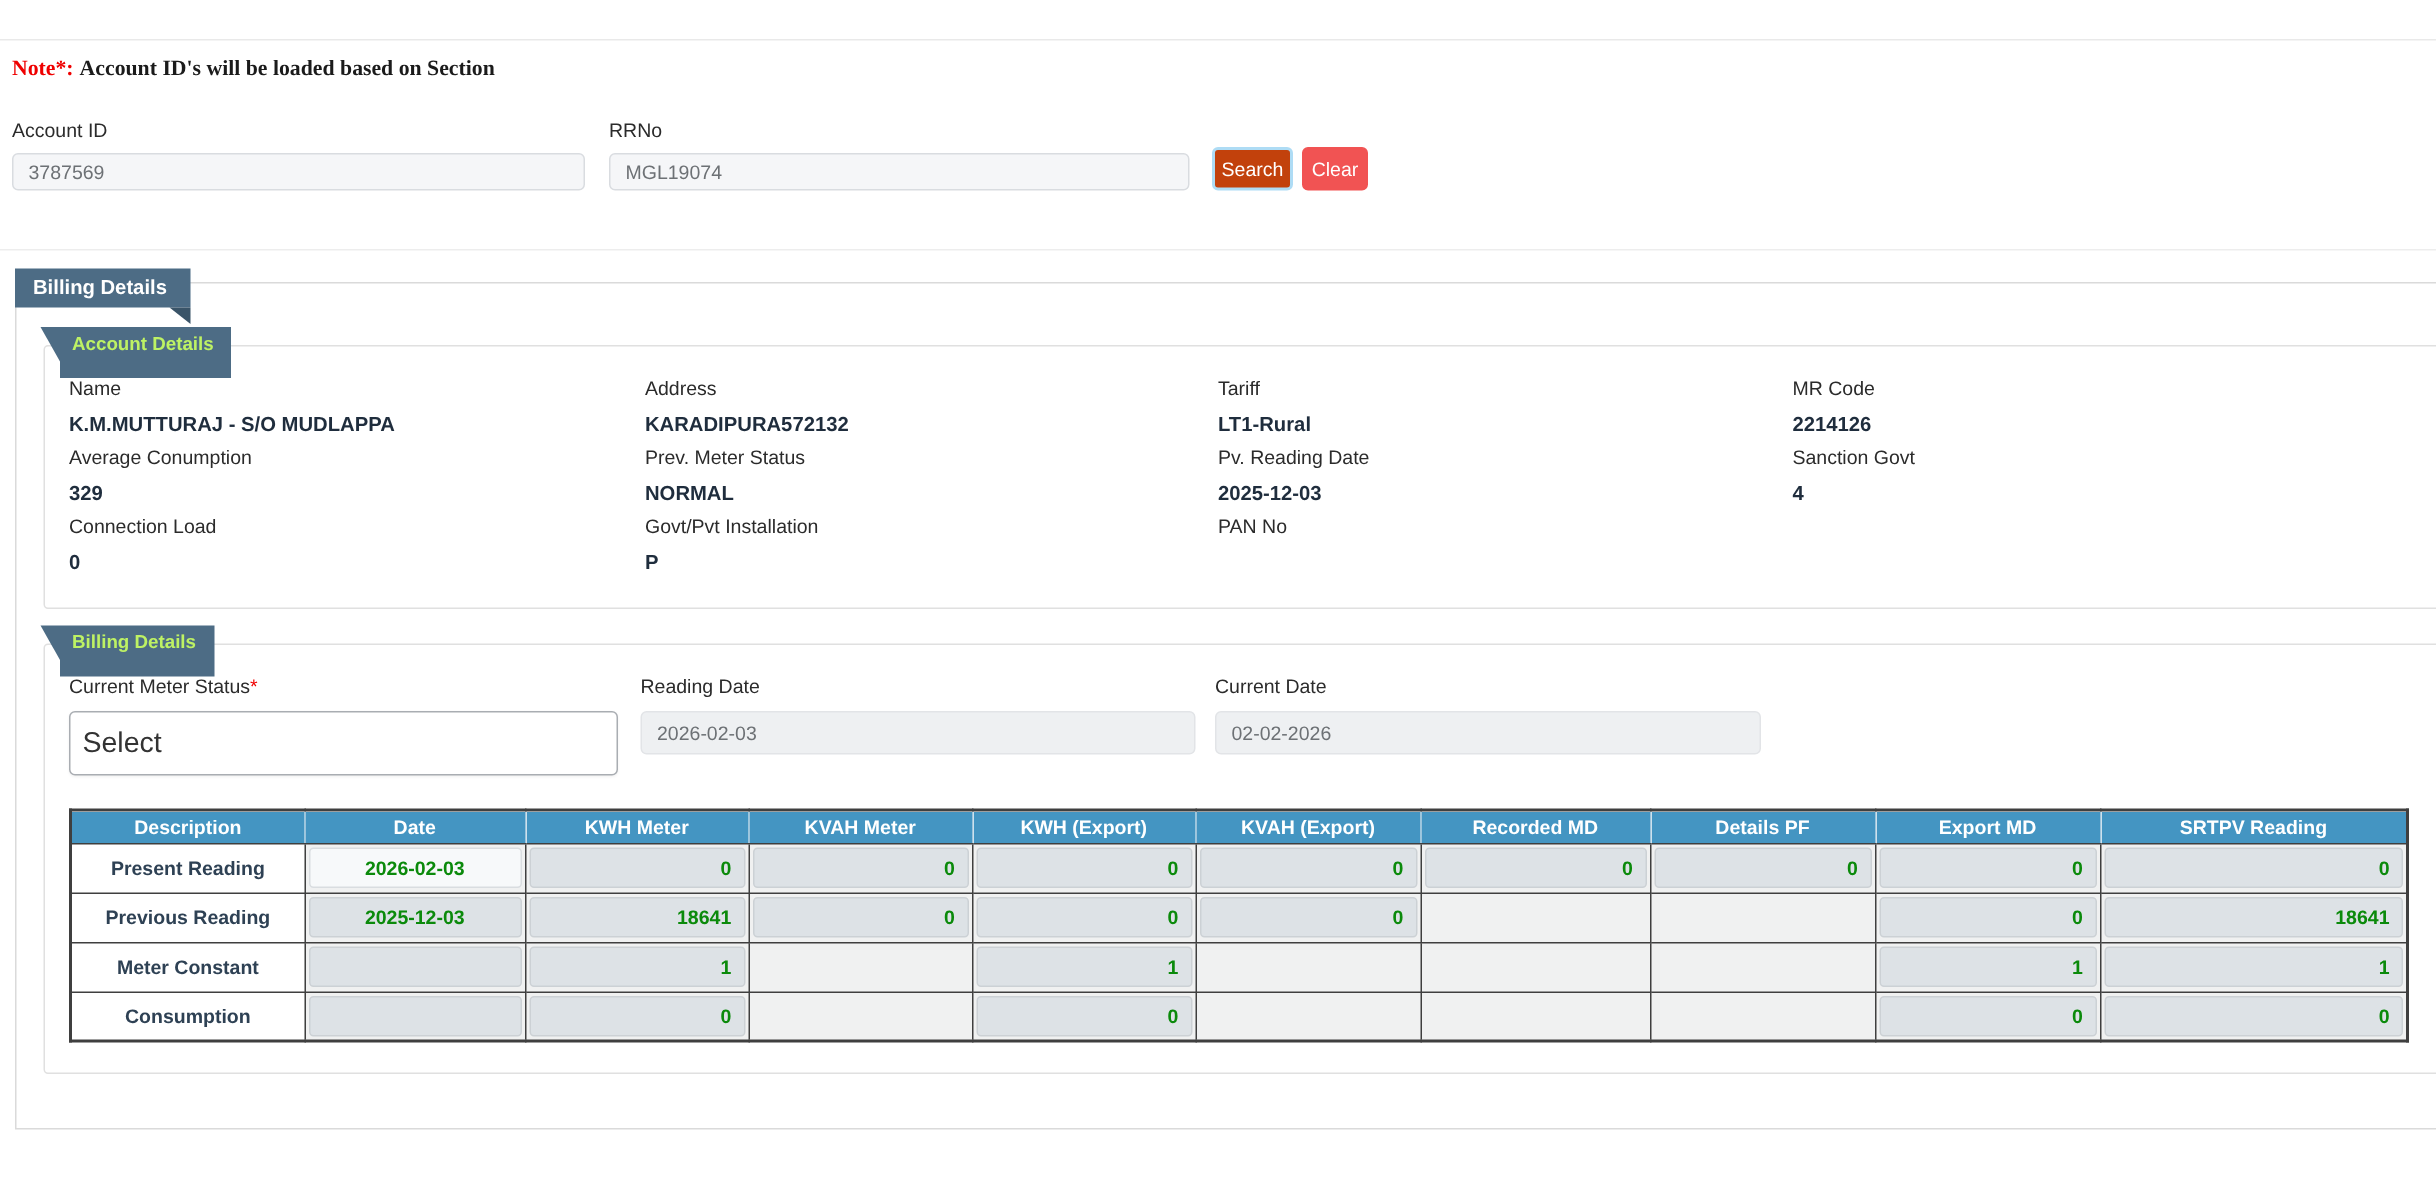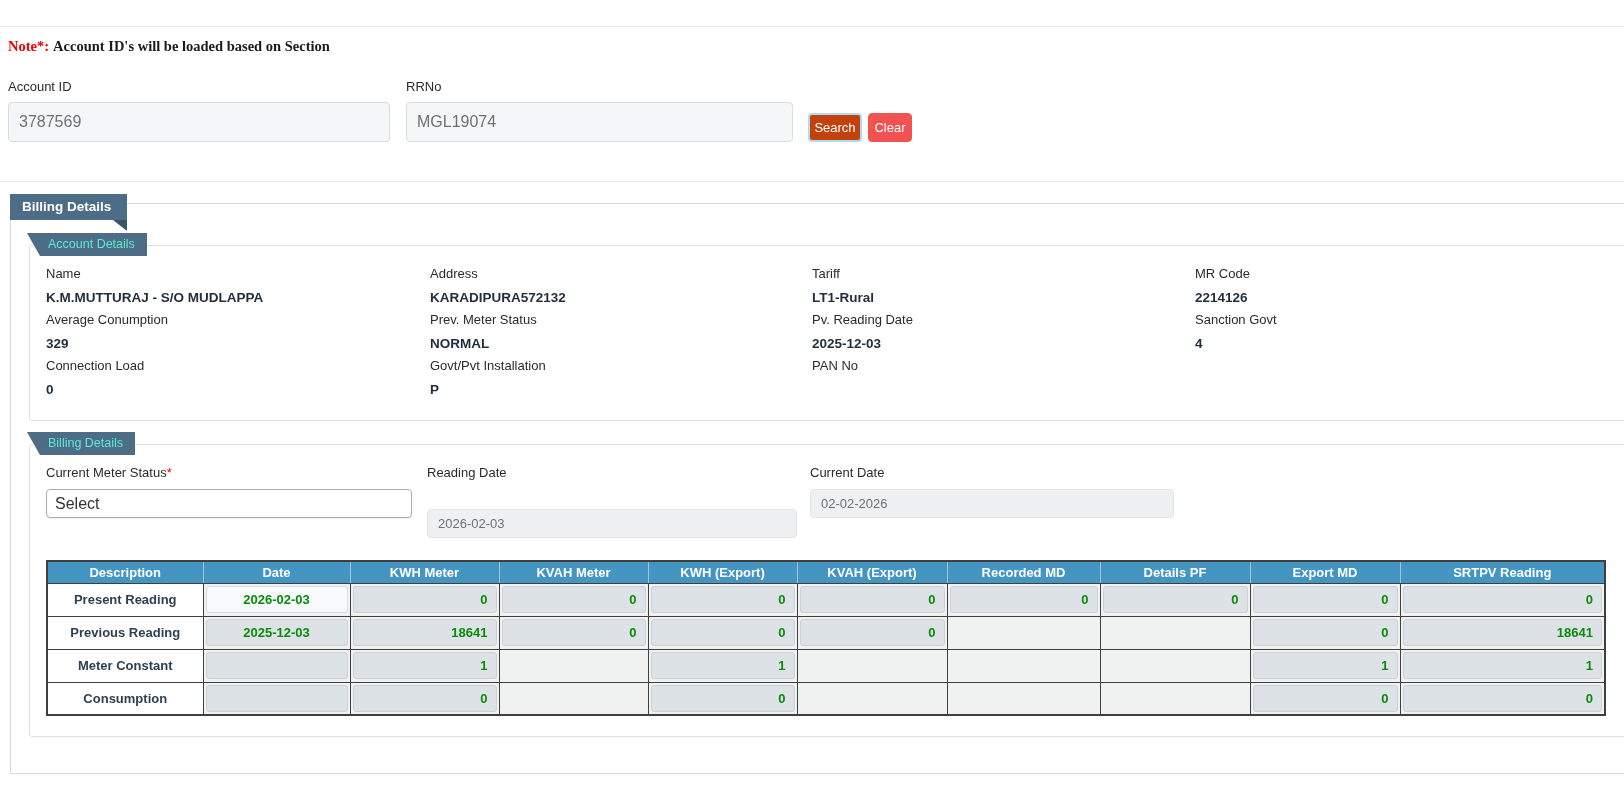--- a/index.html
+++ b/index.html
@@ -10,22 +10,22 @@
   .topbar { height:27px; background:#fff; border-bottom:1px solid #e9e9e9; }
 
   .note-row { margin:11px 0 0 8px; font-size:14.5px;font-family:Liberation Serif, serif; }
   .note-prefix { color:#ef0000; font-weight:600; }
   .note-text { font-weight:bold; color:#1b1b1b; margin-left:4px; }
 
   .search-row { display:flex; align-items:flex-end; margin:24px 0 0 8px; }
   .sfield { display:flex; flex-direction:column; }
   .sfield label { font-size:13px; color:#2b2b2b; margin-bottom:8px; }
   .sfield input {
-    height:40px; border:1px solid #d9dce0; border-radius:4px; background:#f5f6f8;
-    font-size:16px; color:#6d7175; padding:0 10px; outline:none;
+    height:25px; border:1px solid #d9dce0; border-radius:4px; background:#f5f6f8;
+    font-size:13px; color:#6d7175; padding:0 10px; outline:none;
     font-family:"Liberation Sans", sans-serif;
   }
   .sfield.acct { width:382px; }
   .sfield.rr   { width:387px; margin-left:16px; }
   .btn { height:29px; border-radius:4px; font-size:13px; color:#fff; cursor:pointer; font-family:"Liberation Sans", sans-serif; }
   .btn-search { margin-left:15px; width:54px; background:#c2410c; border:2px solid #aedcf5; }
   .btn-clear  { margin-left:6px;  width:44px; background:#f15353; border:1px solid #f15353; }
 
   .sep { border:none; border-top:1px solid #ededed; margin-top:39px; }
 
@@ -36,43 +36,43 @@
     font-weight:bold; font-size:13.5px; padding:6px 16px 6px 12px; line-height:14px;
   }
   .ribbon-tab::after {
     content:""; position:absolute; top:100%; right:0; width:0; height:0;
     border-top:11px solid #3a5468; border-left:14px solid transparent;
   }
 
   fieldset.fs { position:relative; border:1px solid #e0e0e0; border-radius:3px; margin:41px 18px 0 18px; padding:20px 16px 16px 16px; }
   fieldset.fs.second { margin-top:23px; padding-bottom:20px; }
   .legend {
-    position:absolute; top:-13px; left:10px; background:#4d6c85; color:#5eead4;
-    font-weight:normal; font-size:12.5px; padding:5px 12px 5px 8px; line-height:13px;
+    position:absolute; top:-13px; left:10px; background:#4d6c85; color:#bef264;
+    font-weight:bold; font-size:12.5px; padding:5px 12px 16px 8px; line-height:13px;
   }
   .legend::before {
     content:""; position:absolute; right:100%; top:0; width:0; height:0;
     border-top:23px solid #4d6c85; border-left:13px solid transparent;
   }
 
   .fields-grid { display:grid; grid-template-columns:384px 382px 383px 1fr; }
   .afield { min-height:46px; }
   .flabel { font-size:13px; color:#2b2b2b; margin-bottom:9px; }
   .fvalue { font-size:13.5px; font-weight:bold; color:#1f2d3d; min-height:15px; }
 
   .form-row3 { display:flex; }
   .bfield { display:flex; flex-direction:column; }
   .bfield .blabel { font-size:13px; color:#2b2b2b; margin-bottom:9px; }
   .req { color:#ef0000; }
   .bfield.status  { width:366px; }
-  .bfield.rdate   { width:370px; margin-left:15px;gap:20px; }
+  .bfield.rdate   { width:370px; margin-left:15px; }
   .bfield.cdate   { width:364px; margin-left:13px; }
   select.msel {
-    height:29px; background:#fff; border:1px solid #a9adb2; border-radius:4px;
-    font-size:16px; color:#333; padding:0 8px; appearance:none; -webkit-appearance:none;
+    height:43px; background:#fff; border:1px solid #a9adb2; border-radius:4px;
+    font-size:19px; color:#333; padding:0 8px; appearance:none; -webkit-appearance:none;
     box-shadow:0 1px 2px rgba(0,0,0,.06); outline:none; font-family:"Liberation Sans", sans-serif;
   }
   .dinput {
     height:29px; background:#eef0f2; border:1px solid #e2e4e7; border-radius:4px;
     font-size:13px; color:#6d7175; padding:0 10px; outline:none; font-family:"Liberation Sans", sans-serif;
   }
 
   table.readings { border-collapse:collapse; margin-top:22px; table-layout:fixed; border:2px solid #3f3f3f; }
   table.readings th {
     background:#4495c2; color:#fff; font-size:13px; font-weight:bold; text-align:center;

